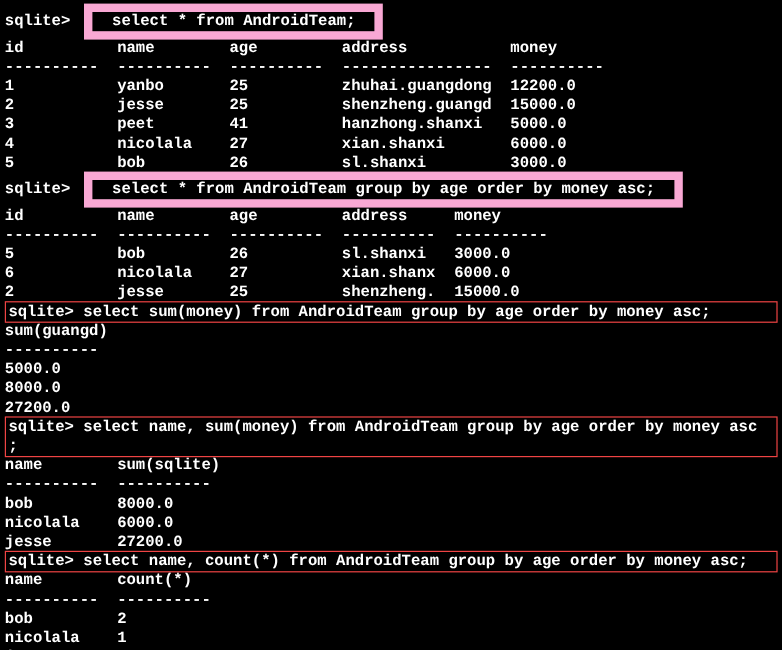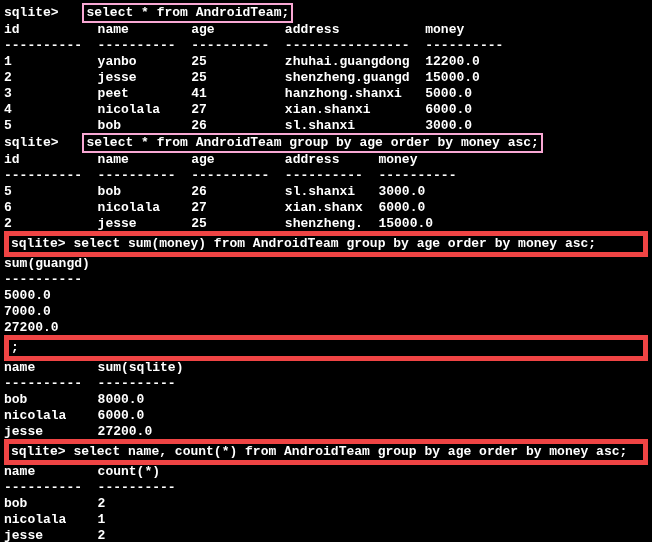--- a/index.html
+++ b/index.html
@@ -17,26 +17,26 @@
       width: 652px;
       height: 542px;
       overflow: hidden;
     }
     .line {
       white-space: pre;
       font-weight: bold;
     }
     .highlight {
       display: inline-block;
-      border: 2px solid #f9a8d4;
-      padding: 0 2px;
-      margin: -1px 16px;
+      border: 7px solid #f9a8d4;
+      padding: 0 16px;
+      margin: -1px 4px;
     }
     .highlight-multi {
-      border: 5px solid #ef4444;
+      border: 1px solid #ef4444;
       padding: 0 2px;
       margin: -1px 0;
     }
   </style>
 </head>
 <body>
 
 <div class="line"><span>sqlite&gt;</span> <span class="highlight">select * from AndroidTeam;</span></div>
 <div class="line">id          name        age         address           money</div>
 <div class="line">----------  ----------  ----------  ----------------  ----------</div>
@@ -50,23 +50,24 @@
 <div class="line">----------  ----------  ----------  ----------  ----------</div>
 <div class="line">5           bob         26          sl.shanxi   3000.0</div>
 <div class="line">6           nicolala    27          xian.shanx  6000.0</div>
 <div class="line">2           jesse       25          shenzheng.  15000.0</div>
 <div class="highlight-multi">
 <div class="line"><span>sqlite&gt;</span><span> select sum(money) from AndroidTeam group by age order by money asc;</span></div>
 </div>
 <div class="line">sum(guangd)</div>
 <div class="line">----------</div>
 <div class="line">5000.0</div>
-<div class="line">7000.0</div>
+<div class="line">8000.0</div>
 <div class="line">27200.0</div>
 <div class="highlight-multi">
+<div class="line"><span>sqlite&gt;</span><span> select name, sum(money) from AndroidTeam group by age order by money asc</span></div>
 <div class="line">;</div>
 </div>
 <div class="line">name        sum(sqlite)</div>
 <div class="line">----------  ----------</div>
 <div class="line">bob         8000.0</div>
 <div class="line">nicolala    6000.0</div>
 <div class="line">jesse       27200.0</div>
 <div class="highlight-multi">
 <div class="line"><span>sqlite&gt;</span><span> select name, count(*) from AndroidTeam group by age order by money asc;</span></div>
 </div>

